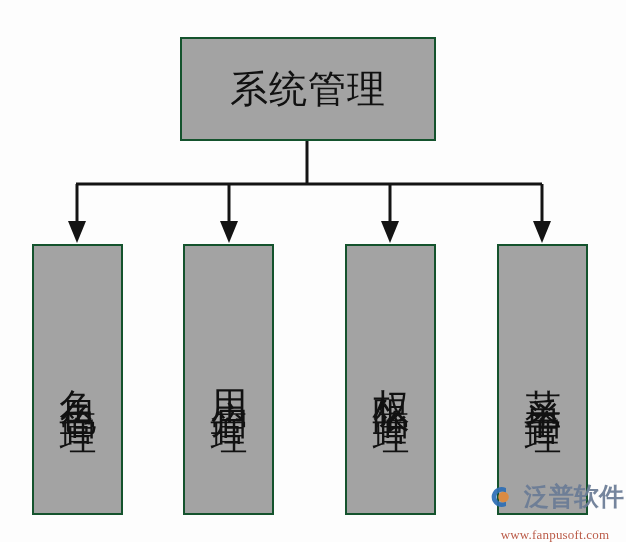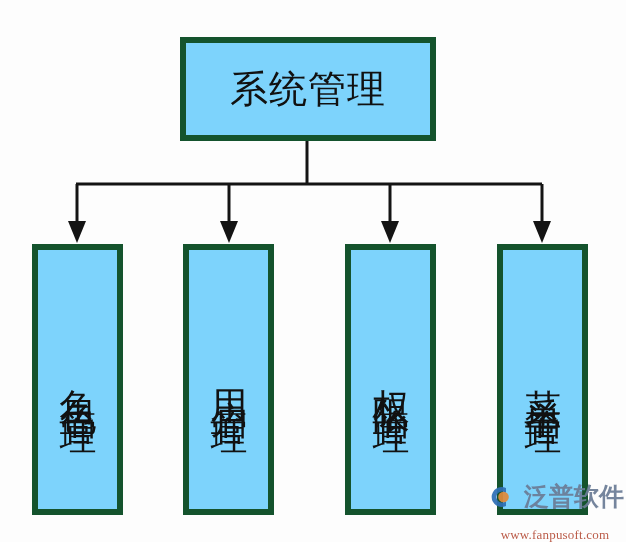--- a/index.html
+++ b/index.html
@@ -29,22 +29,22 @@
     top: 0;
     width: 626px;
     height: 542px;
     pointer-events: none;
   }
 
   
   .node-box {
     position: absolute;
     box-sizing: border-box;
-    background: #7dd3fc;
-    border: 6px solid #14532d;
+    background: #a3a3a3;
+    border: 2px solid #14532d;
     display: flex;
     align-items: center;
     justify-content: center;
   }
 
   #root-box {
     left: 180px;
     top: 37px;
     width: 256px;
     height: 104px;

